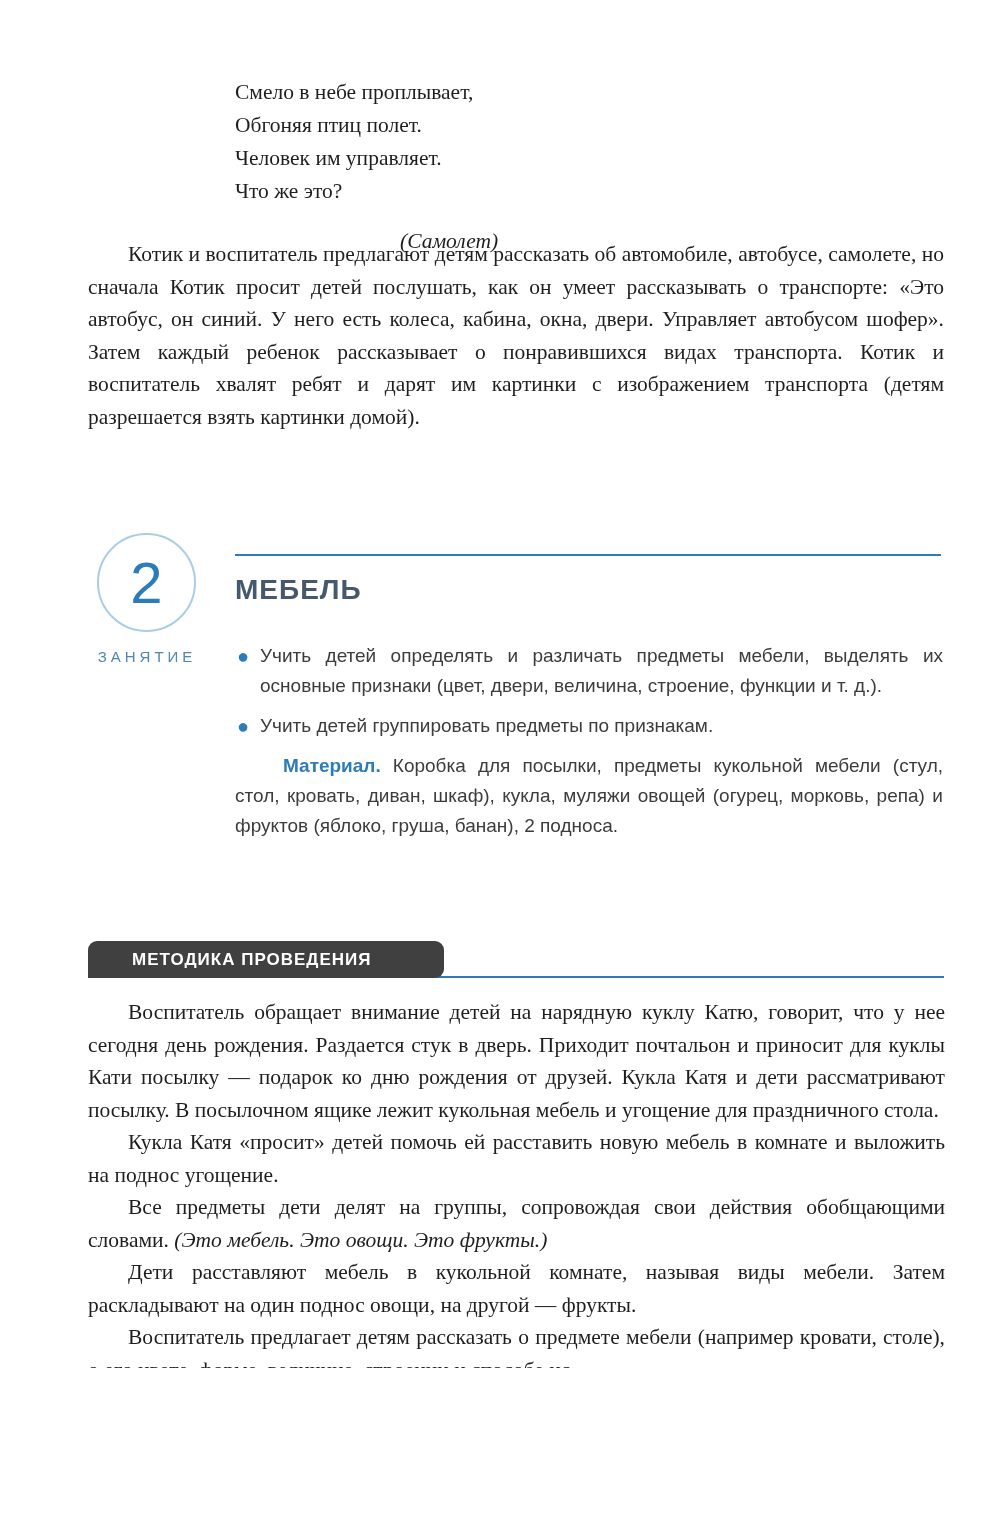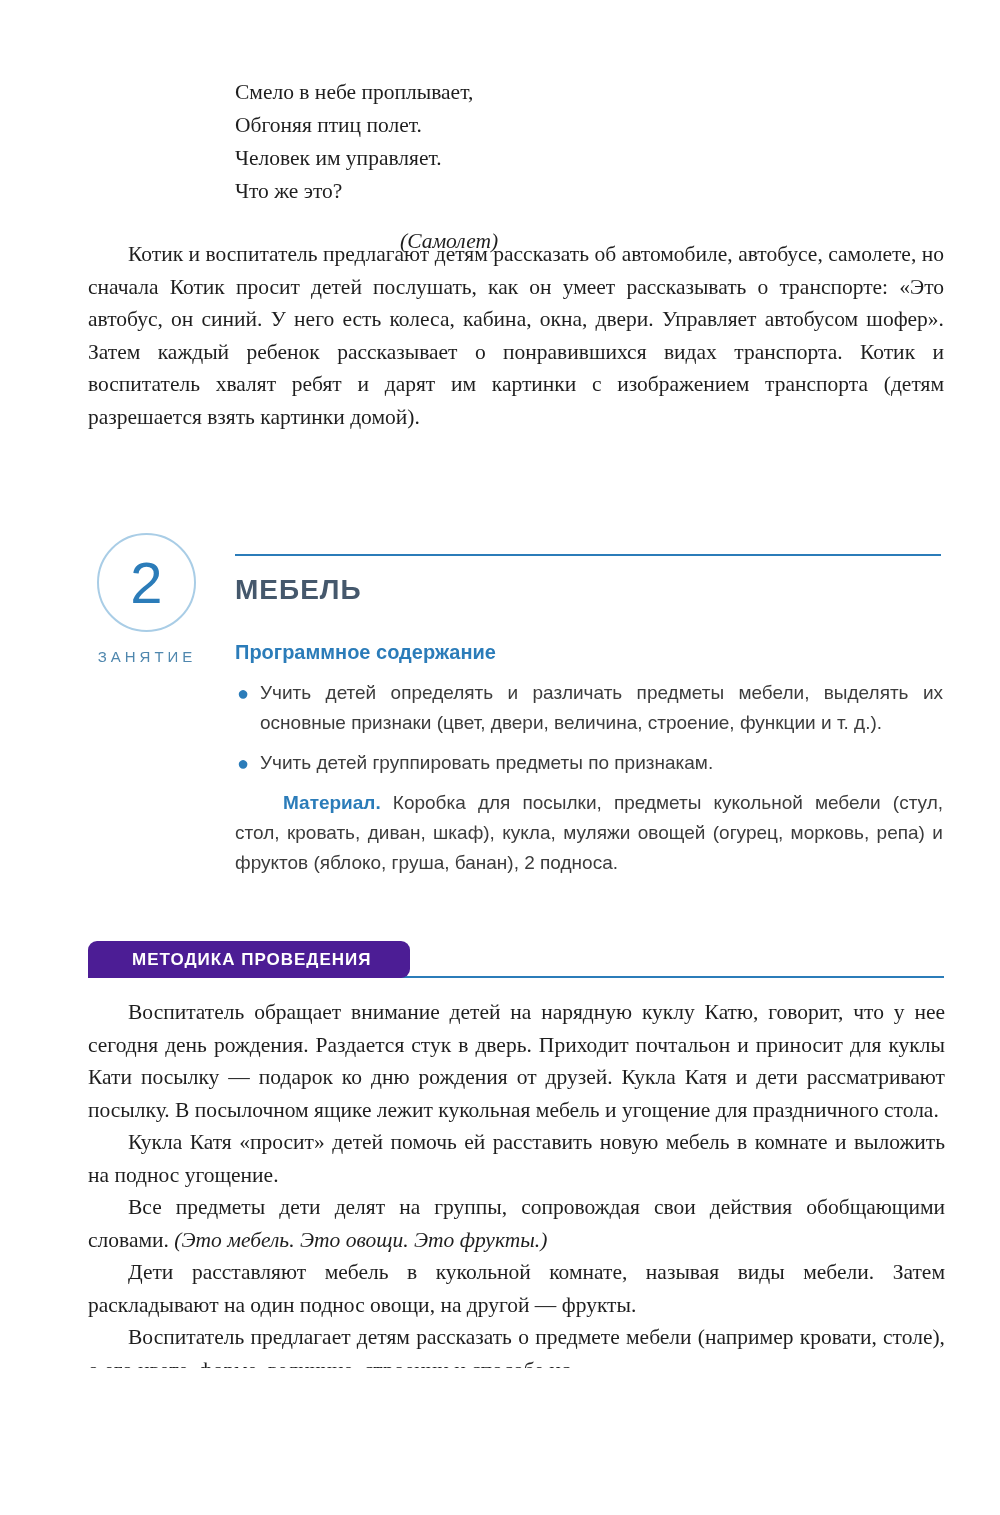--- a/index.html
+++ b/index.html
@@ -139,30 +139,30 @@
     left: 88px;
     width: 856px;
     height: 37px;
     border-bottom: 2.5px solid #2b7cb9;
   }
   .method-badge {
     position: absolute;
     top: 0;
     left: 0;
     height: 37px;
-    background: #4c1d95;
+    background: #404040;
     border-radius: 9px 9px 9px 0;
     color: #ffffff;
     font-family: "Liberation Sans", sans-serif;
     font-size: 17px;
     font-weight: bold;
     letter-spacing: 1px;
     display: flex;
     align-items: center;
-    padding: 0 38px 0 44px;
+    padding: 0 72px 0 44px;
   }
 
   
   .method-body {
     position: absolute;
     top: 996px;
     left: 88px;
     width: 857px;
     font-size: 21.5px;
     line-height: 32.5px;
@@ -204,21 +204,20 @@
   <div class="lesson-circle">
     <span class="lesson-number">2</span>
   </div>
   <div class="lesson-label">ЗАНЯТИЕ</div>
 
   <div class="lesson-title-block">
     <div class="lesson-title">МЕБЕЛЬ</div>
   </div>
 
   <div class="program">
-    <div class="program-heading">Программное содержание</div>
 
     <div class="objective">
       <span class="bullet">●</span>
       <span>Учить детей определять и различать предметы мебели, выделять их основные признаки (цвет, двери, величина, строение, функции и т. д.).</span>
     </div>
     <div class="objective">
       <span class="bullet">●</span>
       <span>Учить детей группировать предметы по признакам.</span>
     </div>
 

